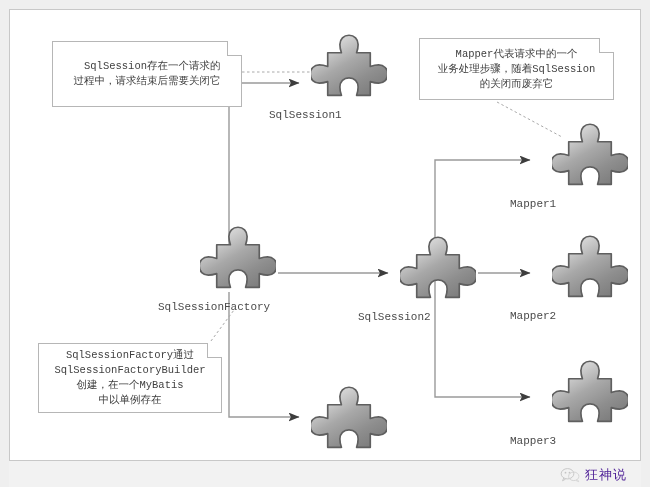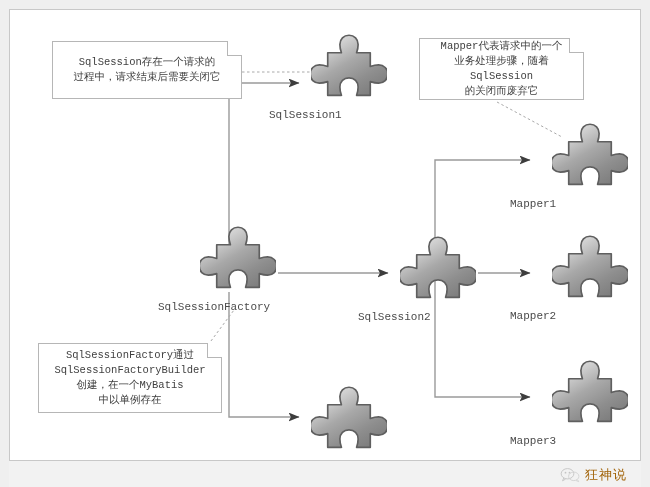--- a/index.html
+++ b/index.html
@@ -113,21 +113,21 @@
     top: 2px;
     height: 24px;
     display: flex;
     align-items: center;
     gap: 5px;
     color: #b9b9b9;
   }
   #watermark .wm-text {
     font-family: "DejaVu Sans", sans-serif;
     font-size: 13px;
-    color: #a16207;
+    color: #4c1d95;
     letter-spacing: 1px;
   }
 </style>
 </head>
 <body>
 
 <div id="stage">
 
   <div id="canvas">
 
@@ -207,27 +207,27 @@
       <div class="node-label">Mapper3</div>
     </div>
 
     <div class="node" style="left:339px; top:413px;">
       <svg class="piece" viewBox="0 0 100 100">
         <path d="M22,26 L40,26 C40,26 38,20 38,15 C38,8 43,3 50,3 C57,3 62,8 62,15 C62,20 60,26 60,26 L78,26 L78,44 C78,44 84,42 89,42 C96,42 101,47 101,54 C101,61 96,66 89,66 C84,66 78,64 78,64 L78,82 L60,82 C60,82 62,76 62,71 C62,64 57,59 50,59 C43,59 38,64 38,71 C38,76 40,82 40,82 L22,82 L22,64 C22,64 16,66 11,66 C4,66 -1,61 -1,54 C-1,47 4,42 11,42 C16,42 22,44 22,44 Z" fill="url(#pieceGrad)" stroke="#5f5f5f" stroke-width="2.2" stroke-linejoin="round"></path>
       </svg>
 
     </div>
 
-    <div class="note" style="left:42px; top:31px; width:190px; height:58px;">
+    <div class="note" style="left:42px; top:31px; width:190px; height:66px;text-align:right;">
       <div class="note-text">SqlSession存在一个请求的
 过程中，请求结束后需要关闭它</div>
       <div class="dog-ear"></div>
     </div>
 
-    <div class="note" style="left:409px; top:28px; width:165px; height:62px;">
+    <div class="note" style="left:409px; top:28px; width:195px; height:62px;">
       <div class="note-text">Mapper代表请求中的一个
 业务处理步骤，随着SqlSession
 的关闭而废弃它</div>
       <div class="dog-ear"></div>
     </div>
 
     <div class="note" style="left:28px; top:333px; width:184px; height:70px;">
       <div class="note-text">SqlSessionFactory通过
 SqlSessionFactoryBuilder
 创建，在一个MyBatis

